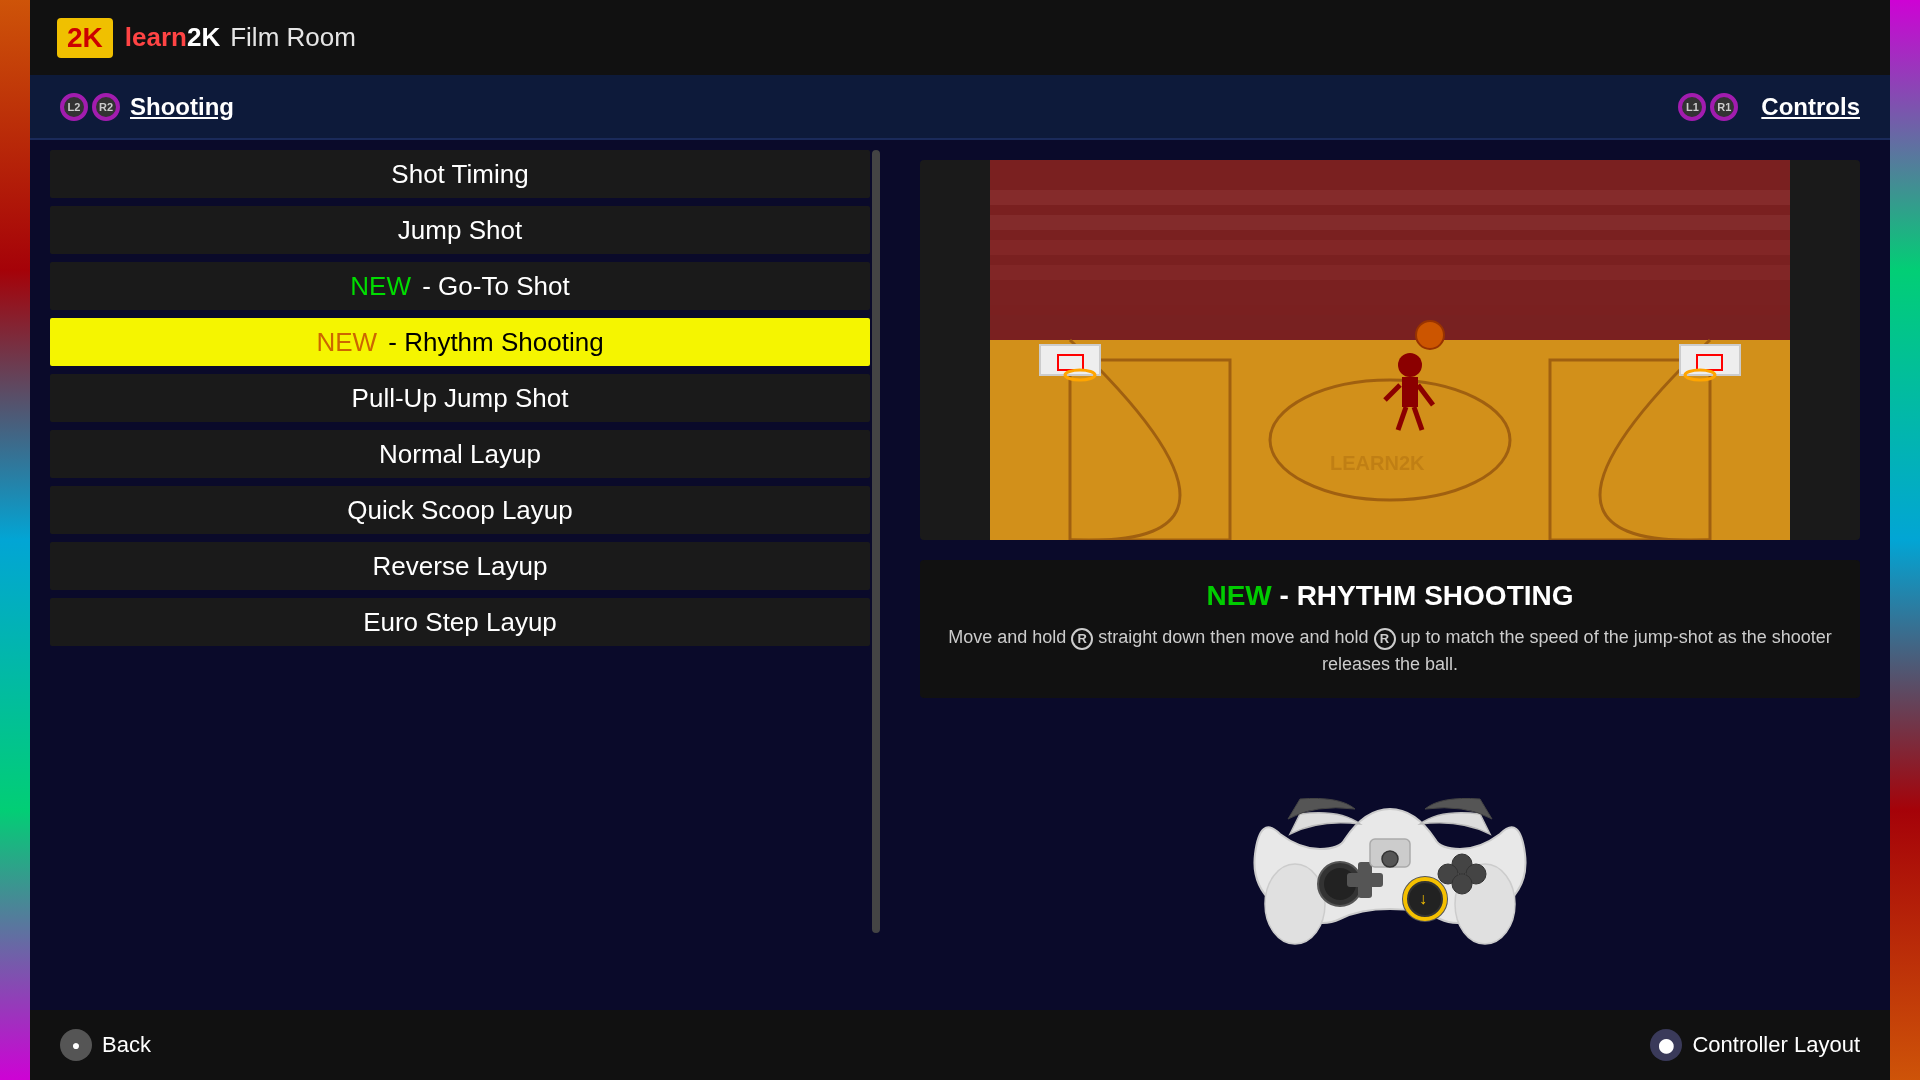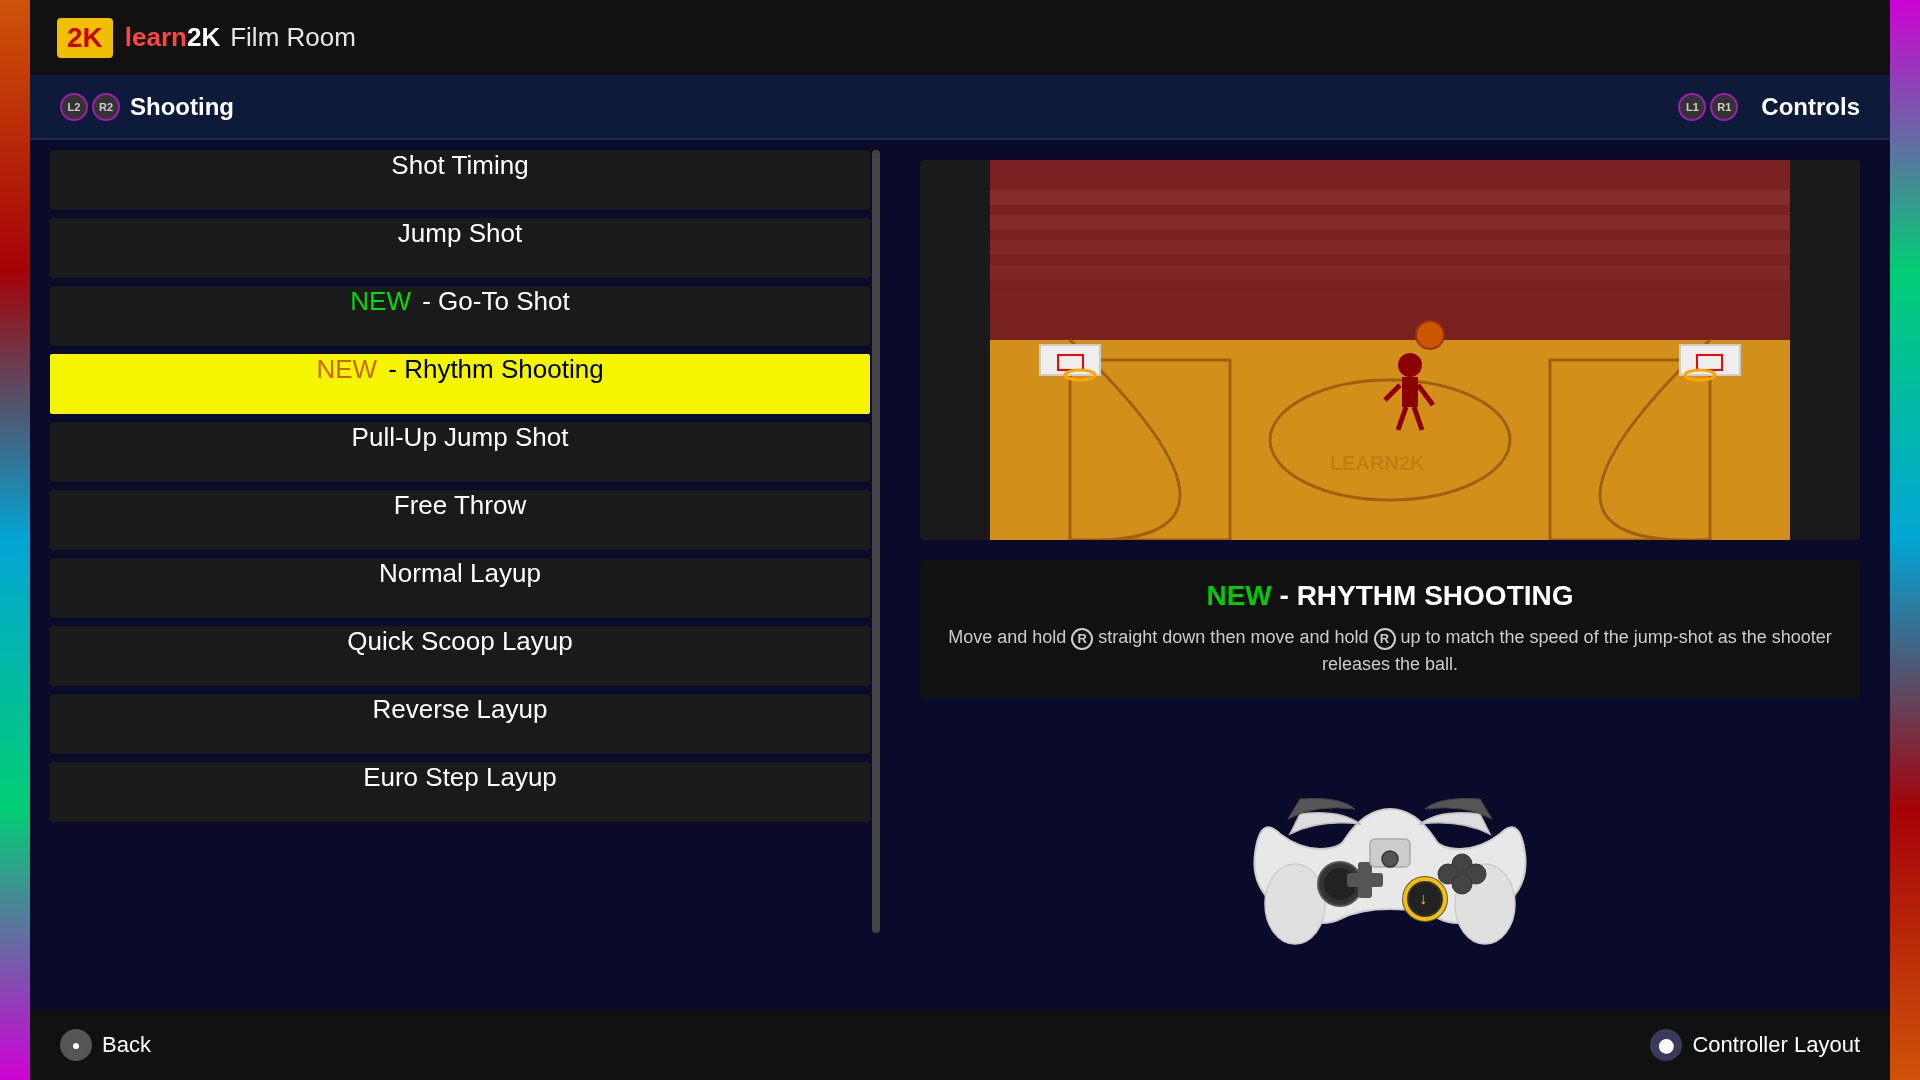--- a/index.html
+++ b/index.html
@@ -102,36 +102,37 @@
     }
 
     .nav-icon {
       display: flex;
       align-items: center;
       gap: 4px;
     }
 
     .btn-badge {
       background: #333;
-      border: 2px solid #a21caf;
+      border: 4px solid #a21caf;
       border-radius: 50%;
       width: 28px;
       height: 28px;
       display: flex;
       align-items: center;
       justify-content: center;
       color: #ccc;
       font-size: 11px;
       font-weight: 700;
     }
 
     .nav-label {
       color: white;
       font-size: 24px;
       font-weight: 600;
+      text-decoration: underline;
     }
 
     .nav-divider {
       flex: 1;
     }
 
     .nav-controls-section {
       display: flex;
       align-items: center;
       gap: 23px;
@@ -164,26 +165,26 @@
       position: absolute;
       top: 10px;
       right: 10px;
       width: 8px;
       height: 90%;
       background: #444;
       border-radius: 4px;
     }
 
     .menu-item {
-      height: 60px;
+      height: 48px;
       margin-bottom: 8px;
       background: #1a1a1a;
       border: none;
       display: flex;
-      align-items: flex-start;
+      align-items: center;
       justify-content: center;
       cursor: pointer;
       border-radius: 2px;
     }
 
     .menu-item.active {
       background: #f5f500;
     }
 
     .menu-item-label {
@@ -358,23 +359,20 @@
         <span class="menu-item-label">Jump Shot</span>
       </div>
       <div class="menu-item">
         <span class="menu-item-label"><span class="new-tag">NEW</span> - Go-To Shot</span>
       </div>
       <div class="menu-item active">
         <span class="menu-item-label"><span class="new-tag">NEW</span> - Rhythm Shooting</span>
       </div>
       <div class="menu-item">
         <span class="menu-item-label">Pull-Up Jump Shot</span>
-      </div>
-      <div class="menu-item">
-        <span class="menu-item-label">Free Throw</span>
       </div>
       <div class="menu-item">
         <span class="menu-item-label">Normal Layup</span>
       </div>
       <div class="menu-item">
         <span class="menu-item-label">Quick Scoop Layup</span>
       </div>
       <div class="menu-item">
         <span class="menu-item-label">Reverse Layup</span>
       </div>

